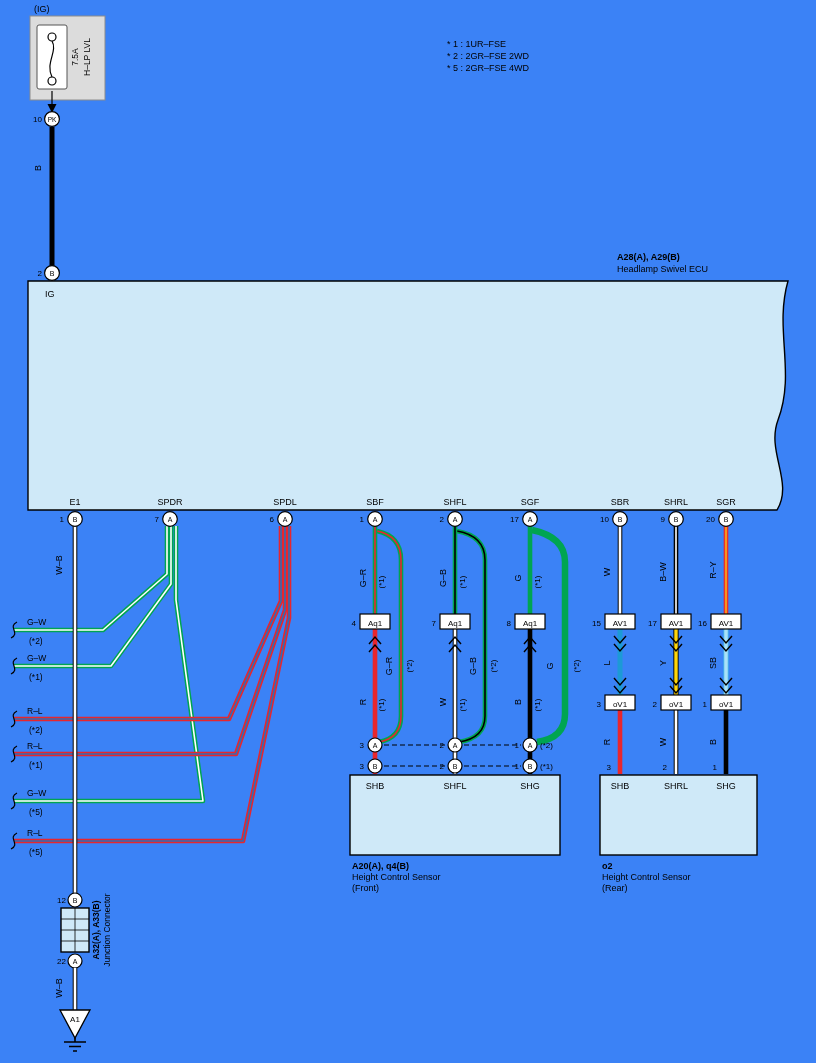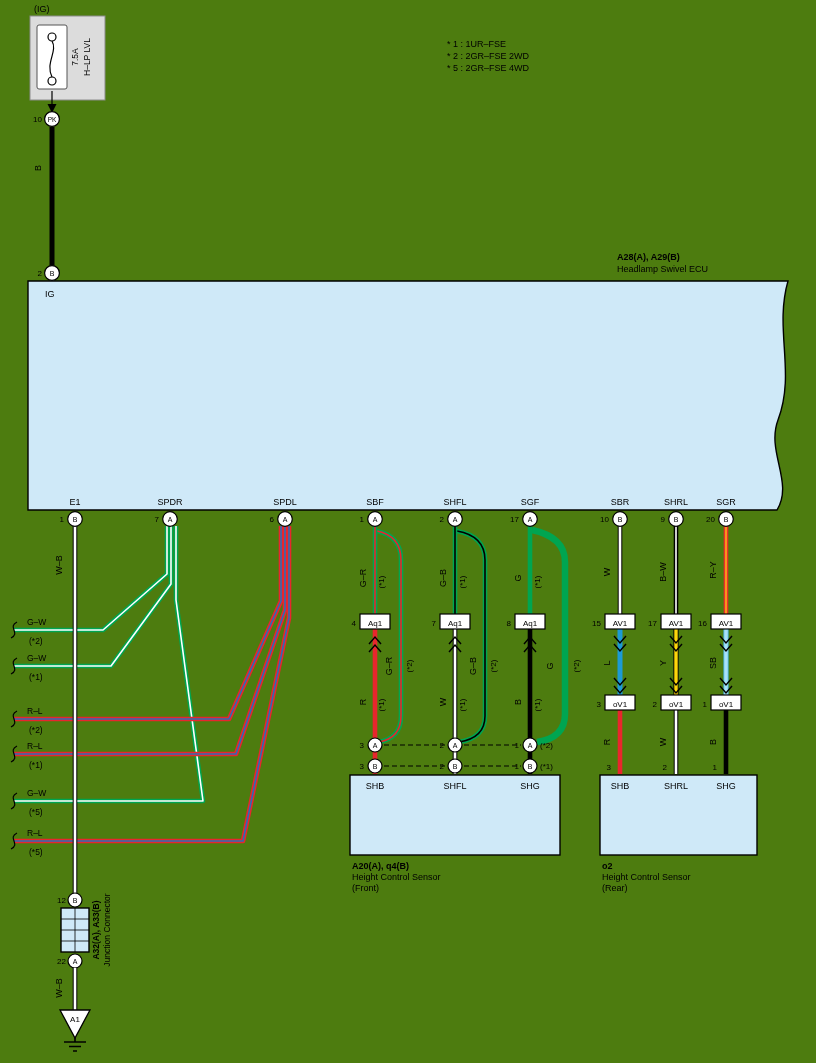--- a/index.html
+++ b/index.html
@@ -1,16 +1,16 @@
 <!DOCTYPE html>
 <html><head>
 <meta charset="utf-8">
 <style>
   html,body{margin:0;padding:0;background:#fff;}
-  #stage{position:relative;width:816px;height:1063px;background:#4d7c0f;font-family:"Liberation Sans",sans-serif;}
+  #stage{position:relative;width:816px;height:1063px;background:#3b82f6;font-family:"Liberation Sans",sans-serif;}
   .t{font-family:"Liberation Sans",sans-serif;font-size:9px;fill:#000;}
   .t85{font-size:8.5px;} .t8{font-size:8px;} .t7{font-size:7px;} .t65{font-size:6.5px;}
   .b{font-weight:bold;}
   .wire{fill:none;stroke-linejoin:round;stroke-linecap:butt;}
   .blk50{stroke:#000;stroke-width:5;}
   .blk46{stroke:#000;stroke-width:4.6;}
   .blk16{stroke:#000;stroke-width:1.6;}
   .wht26{stroke:#fff;stroke-width:2.6;}
   .wht16{stroke:#fff;stroke-width:1.6;}
   .grn46{stroke:#00A551;stroke-width:4.6;}

